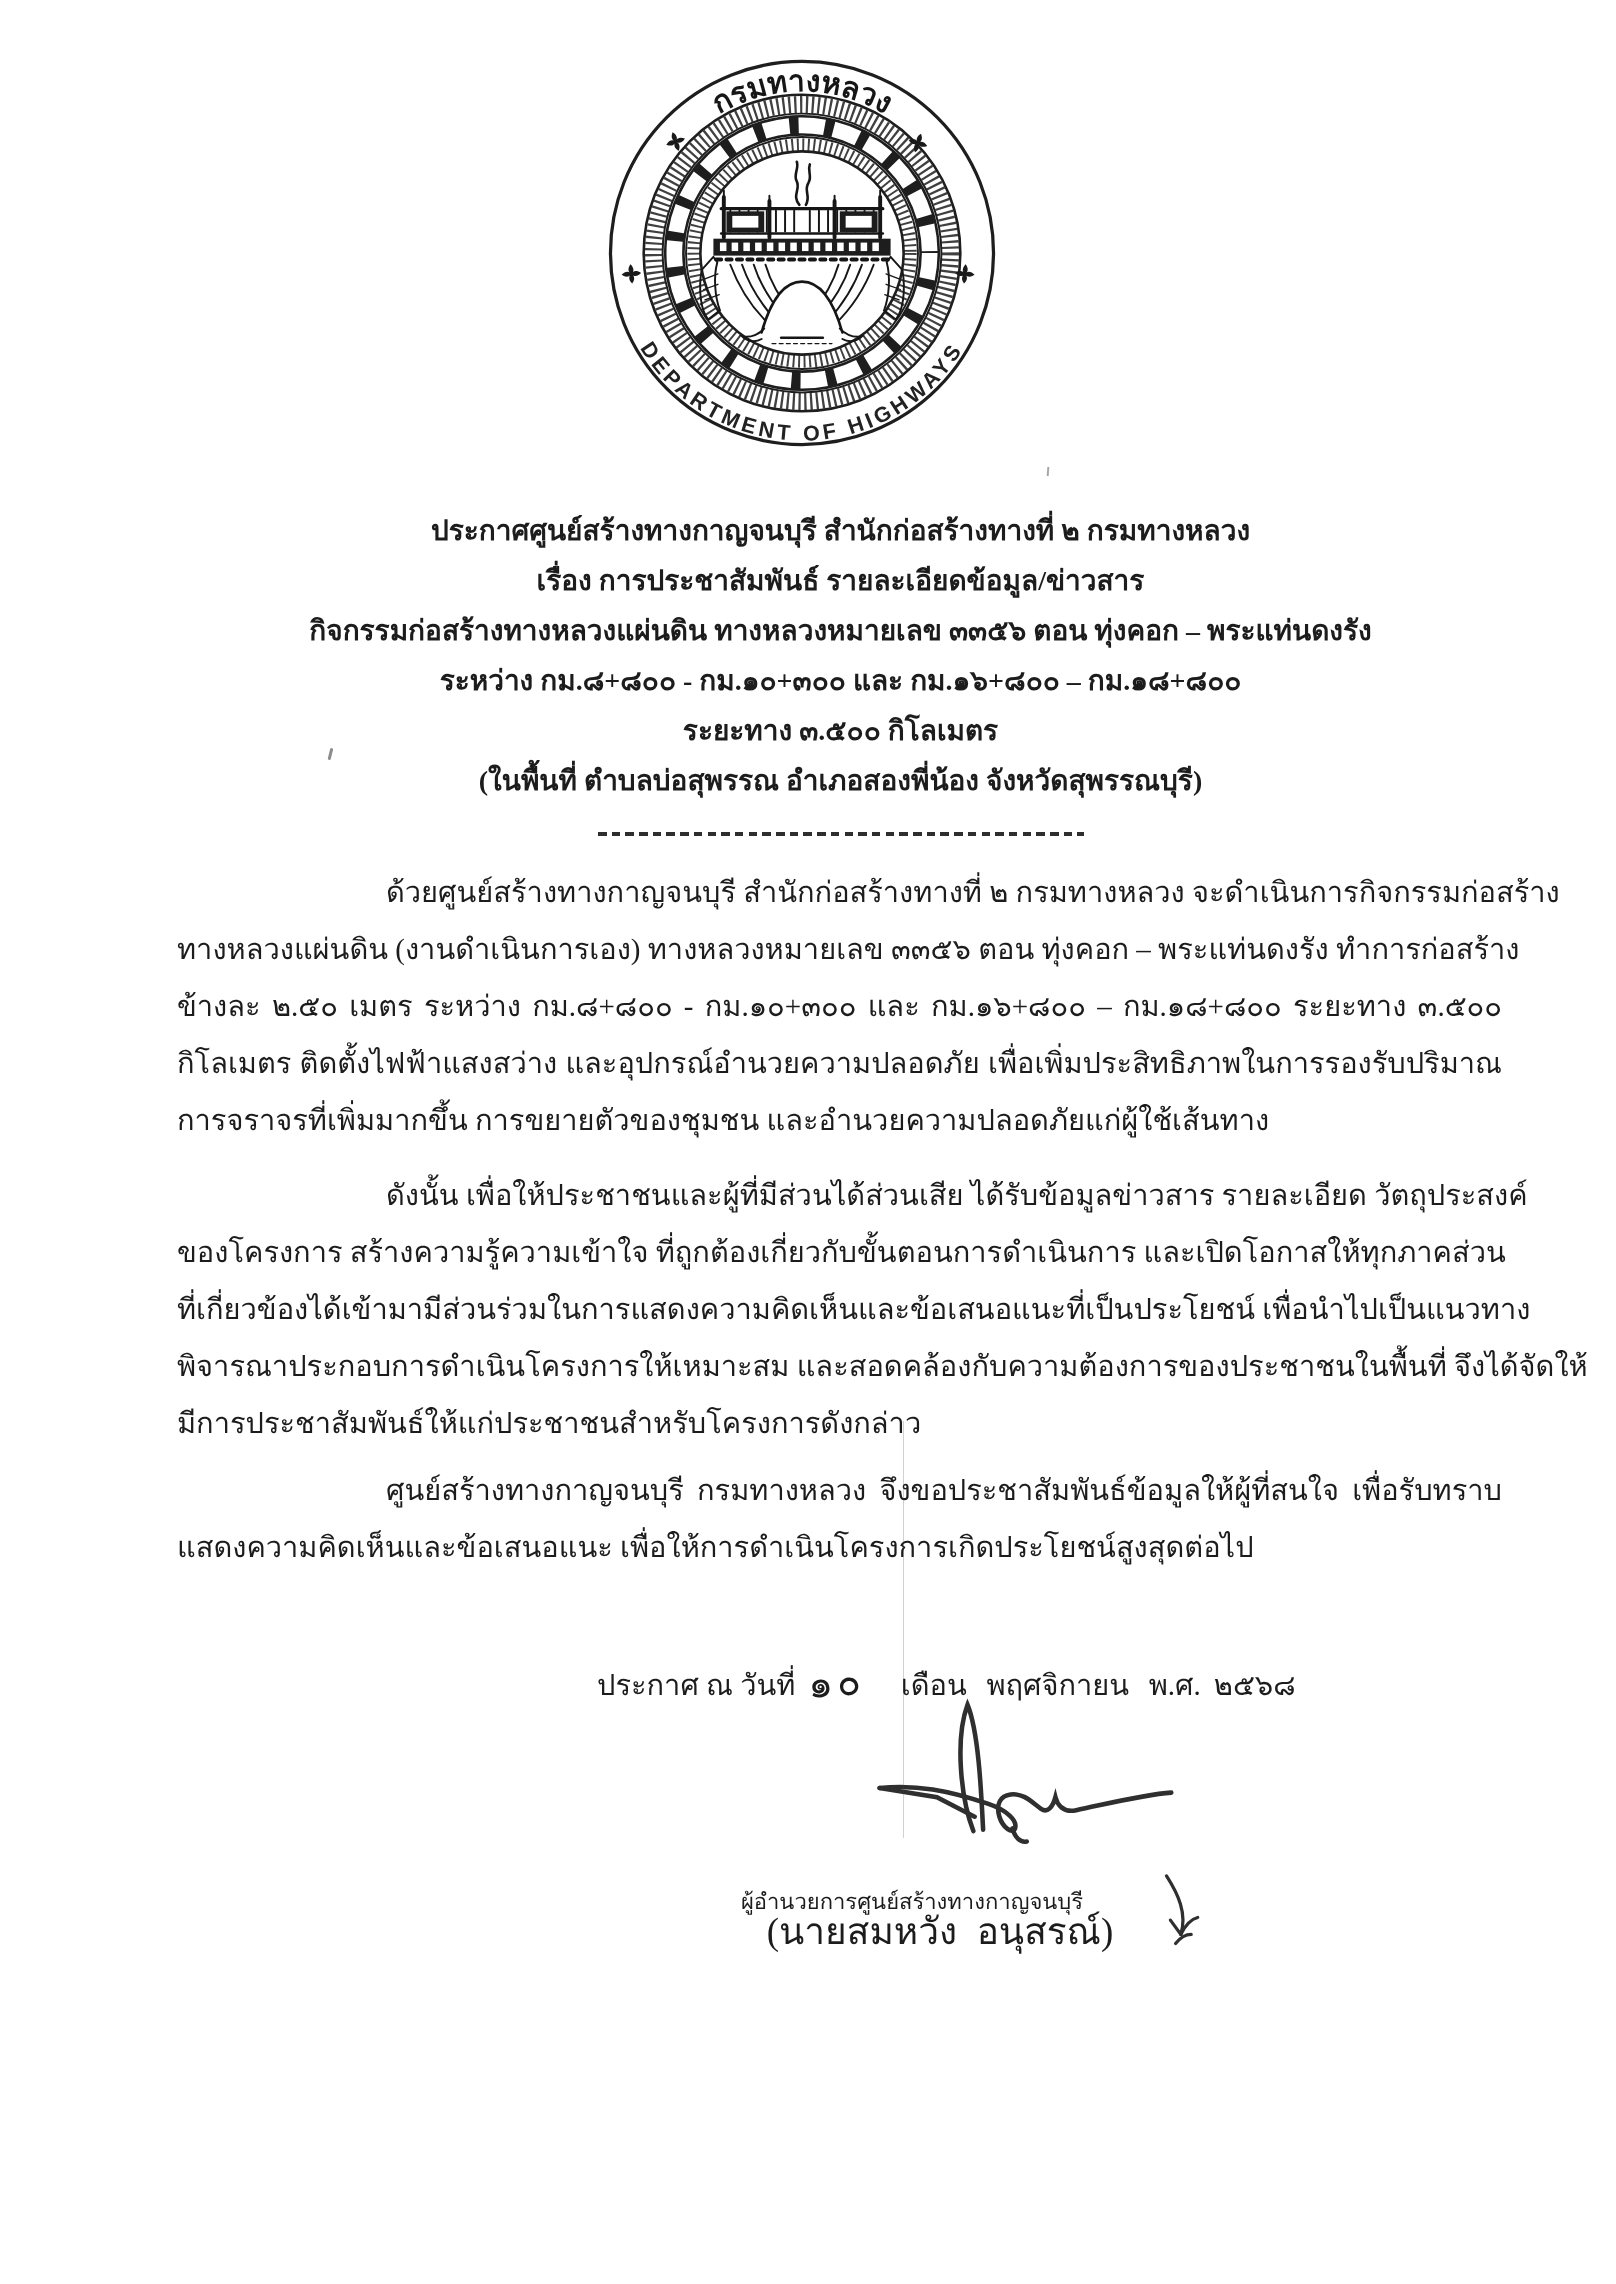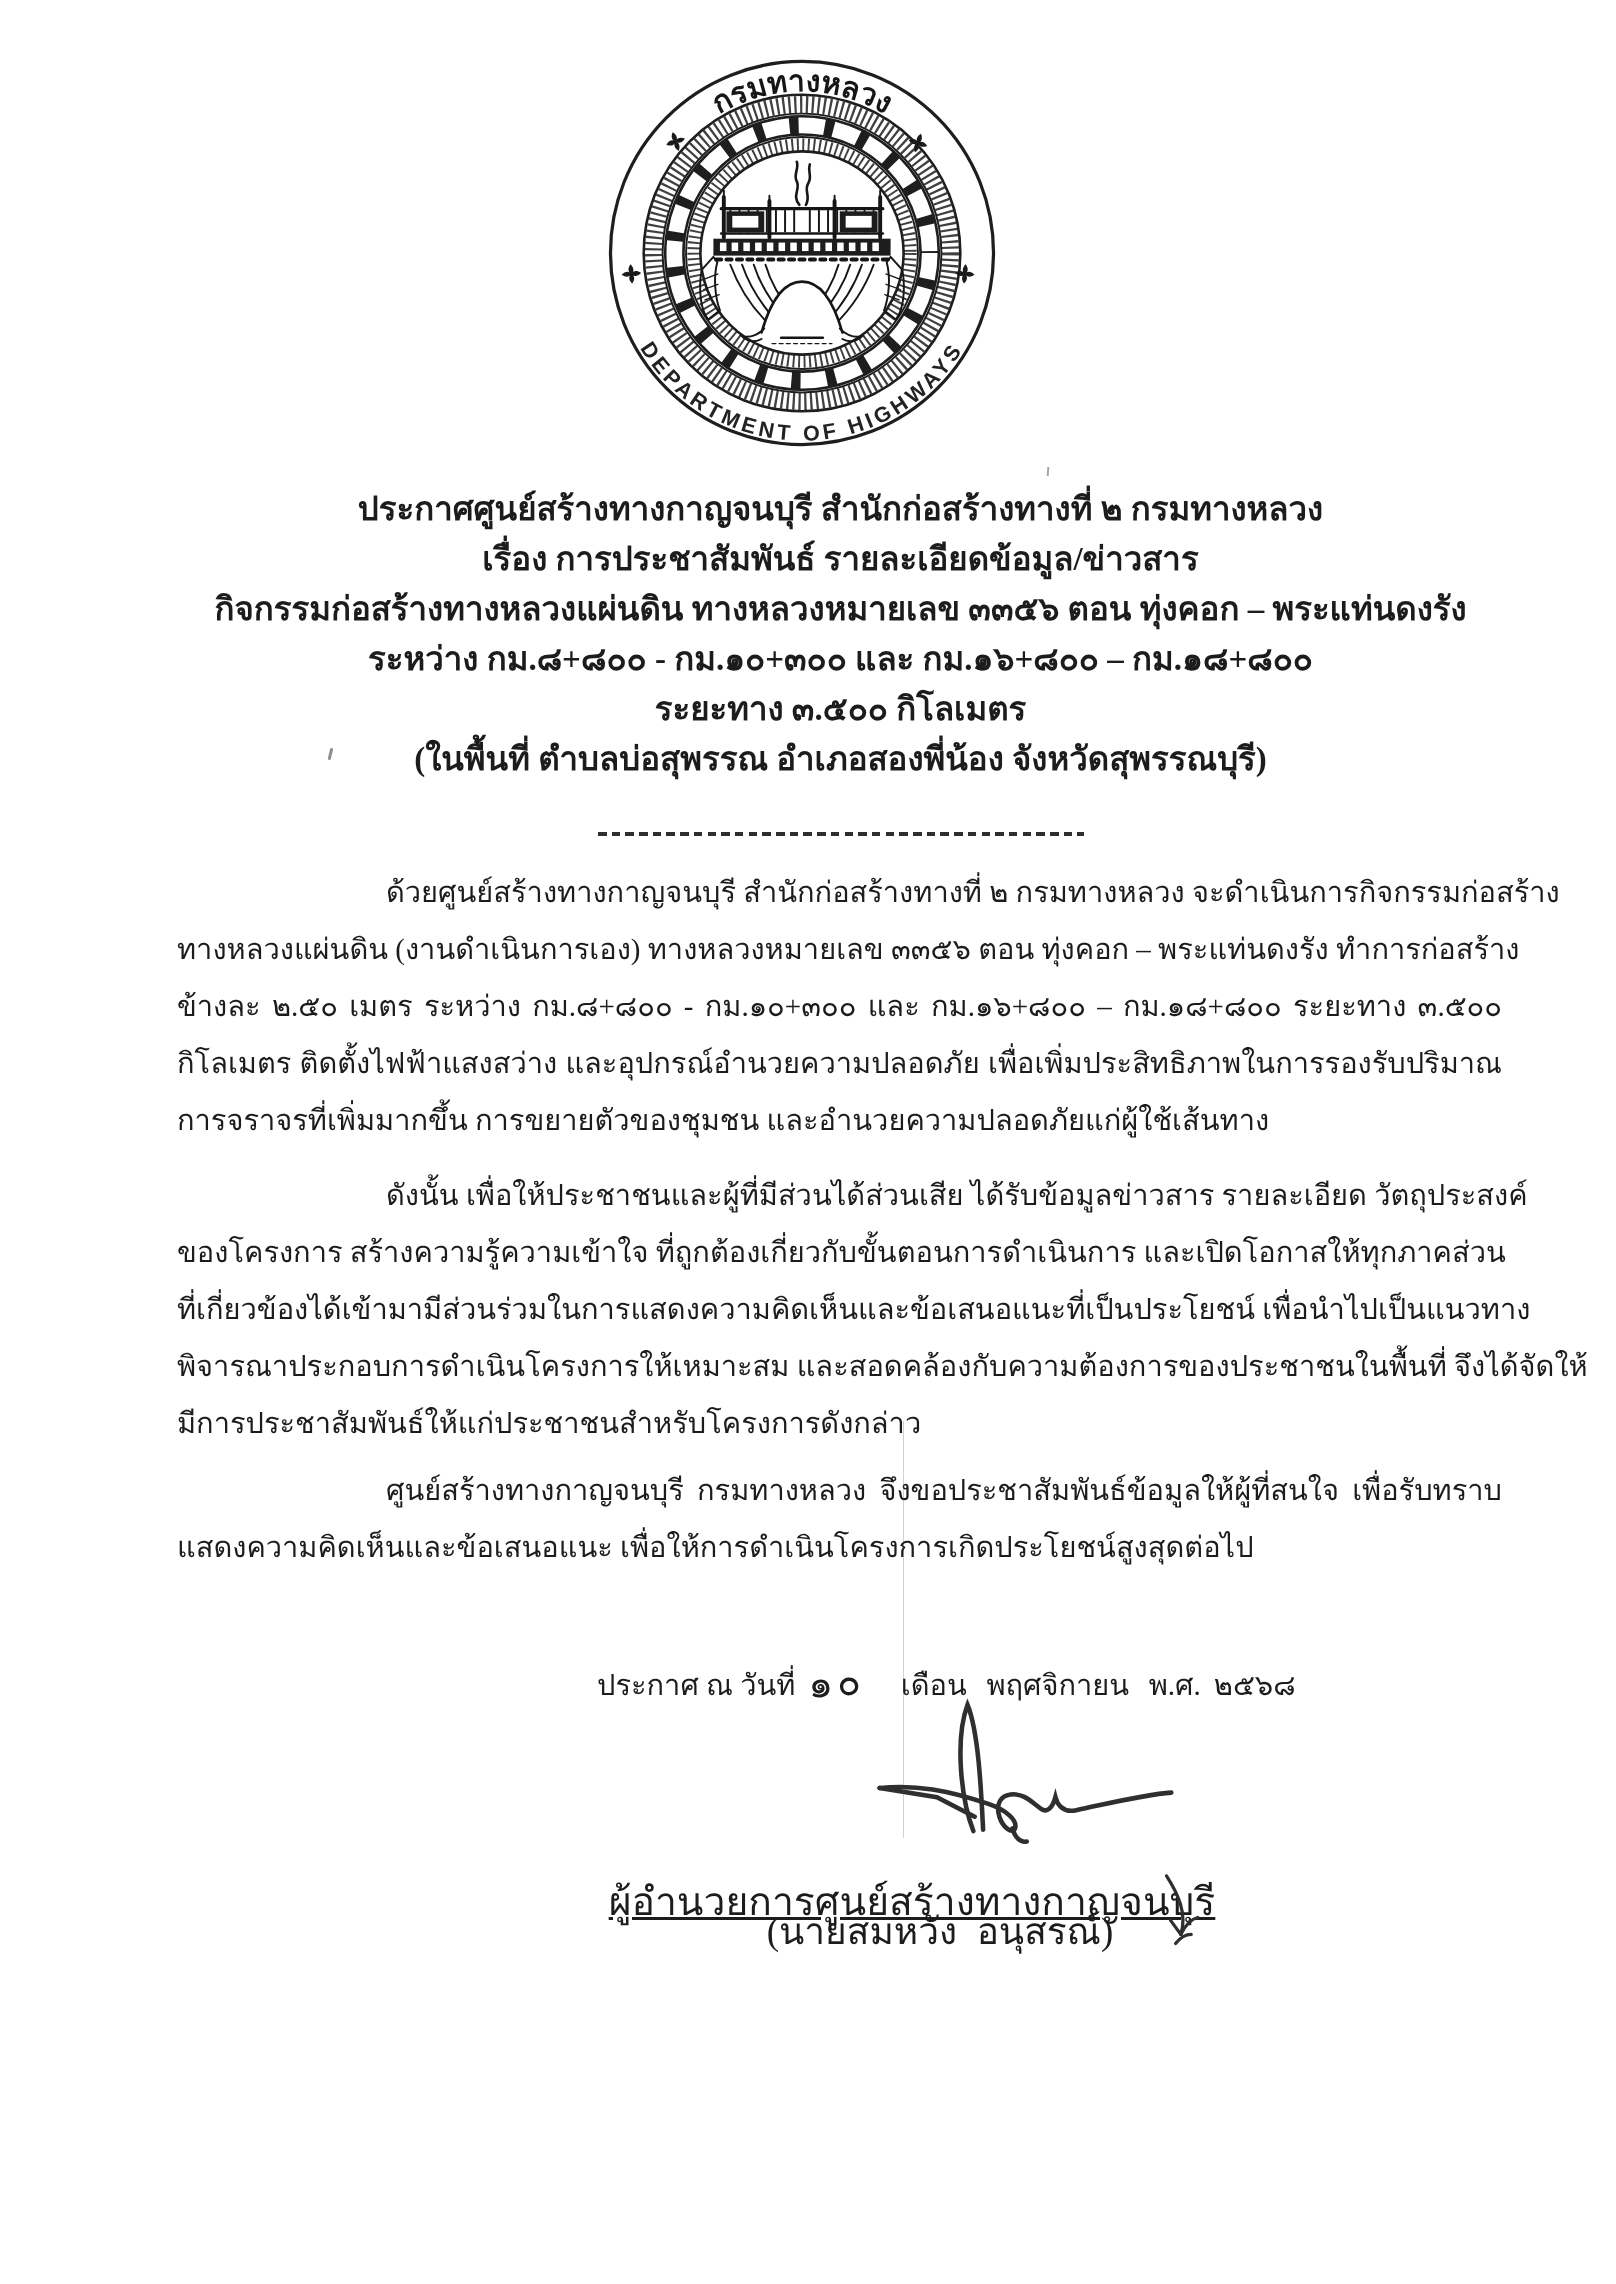--- a/index.html
+++ b/index.html
@@ -14,23 +14,23 @@
   }
   
   .seal{
     position:absolute;
     left:574px; top:38px;
     width:456px; height:417px;
   }
   
   .title-block{
     position:absolute;
-    left:156px; top:484px;
+    left:156px; top:506px;
     width:1369px;
-    font-size:33px;
+    font-size:28px;
     font-weight:700;
     text-align:center;
   }
   .title-line{ height:50px; line-height:50px; white-space:nowrap; }
   
   .dashed-separator{
     position:absolute;
     left:598px; top:832px;
     width:486px; height:3.9px;
     background:repeating-linear-gradient(90deg,#2e2e2e 0 8.5px, transparent 8.5px 13.7px);
@@ -86,24 +86,23 @@
     transform:translateX(-50%);
     font-size:37px;
     line-height:43px;
     white-space:nowrap;
     word-spacing:10.4px;
   }
   .signer-position{
     position:absolute;
     left:912px; top:1880px;
     transform:translateX(-50%);
-    font-size:39px;
+    font-size:22px;
     line-height:43px;
     white-space:nowrap;
-    text-decoration:underline;
   }
   .pen-flourish{
     position:absolute;
     left:1147px; top:1872px;
     width:65px; height:78px;
   }
   
   .scanner-line{
     position:absolute;
     left:903px; top:1421px;

